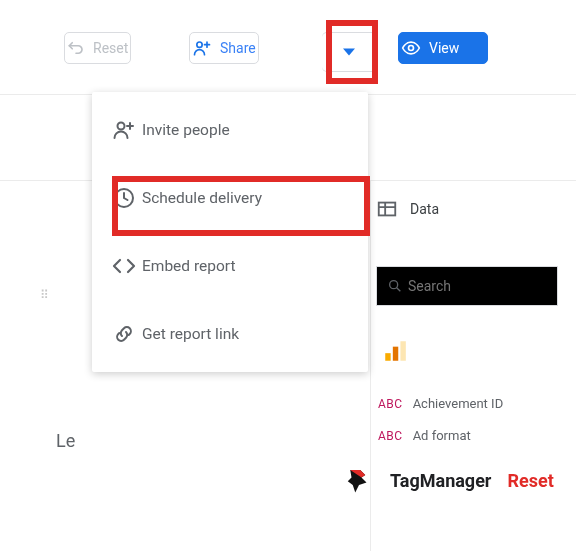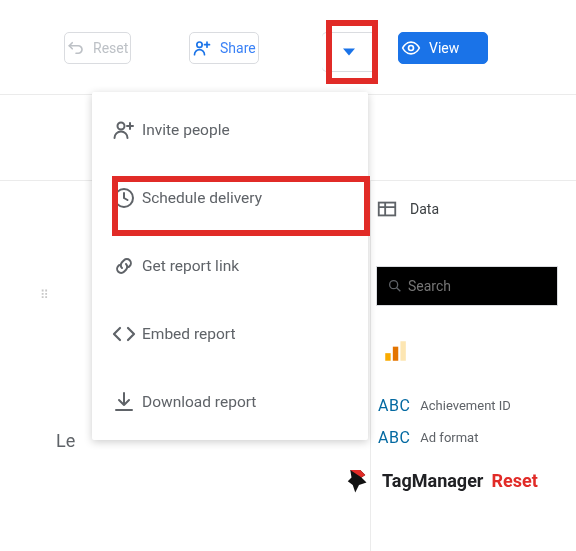--- a/index.html
+++ b/index.html
@@ -20,23 +20,23 @@
   .menu-item{display:flex;align-items:center;height:68px;padding:0 20px;gap:6px;cursor:pointer;color:#5f6368;font-size:15.5px}
   .menu-item .ic{width:24px;height:24px;flex:0 0 24px;display:flex;align-items:center;justify-content:center}
   
   .data-hdr{position:absolute;top:198px;left:376px;display:flex;align-items:center;gap:12px;color:#3c4043;font-size:14px}
   .search{position:absolute;top:266px;left:376px;width:182px;height:40px;border:1px solid #dadce0;display:flex;align-items:center;padding:0 10px;color:#5f6368;gap:3px;background:#000000}
   .search input{border:none;outline:none;font:inherit;color:#5f6368;flex:1;background:transparent}
   .ga-logo{position:absolute;top:338px;left:382px}
   .row{position:absolute;display:flex;align-items:center;gap:10px;color:#5f6368;font-size:13px}
   .r1{top:396px;left:378px}
   .r2{top:428px;left:378px}
-  .abc{color:#0369a1;font-size:16px;letter-spacing:.5px}
+  .abc{color:#be185d;font-size:12px;letter-spacing:.5px}
   .le{position:absolute;top:430px;left:56px;font-size:18px;color:#5f6368}
-  .logo{position:absolute;top:465px;left:344px;display:flex;align-items:center;gap:8px;font-weight:700;font-size:18px}
+  .logo{position:absolute;top:465px;left:344px;display:flex;align-items:center;gap:16px;font-weight:700;font-size:18px}
   .logo .italia{color:#e12b27}
   .toprule{position:absolute;top:94px;left:0;width:576px;height:1px;background:#ebebeb}
   .midrule{position:absolute;top:180px;left:0;width:576px;height:1px;background:#ebebeb}
   .sepv{position:absolute;bottom:0;left:370px;width:1px;top:180px;background:#ebebeb}
   .snow{position:absolute;top:288px;left:40px;color:#c7c7c7;font-size:12px;letter-spacing:2px}
   
   svg{display:block}
 </style>
 </head>
 <body>
@@ -143,42 +143,34 @@
       <span class="ic">
         <svg width="24" height="24" viewBox="0 0 24 24" fill="none" stroke="#5f6368" stroke-width="2" stroke-linecap="round">
             <circle cx="12" cy="12" r="9"></circle>
             <path d="M12 7v5l3.5 2"></path>
           </svg>
       </span>
       <span>Schedule delivery</span>
     </div>
     <div class="menu-item">
       <span class="ic">
-        <svg width="24" height="24" viewBox="0 0 24 24" fill="none" stroke="#5f6368" stroke-width="2" stroke-linecap="round">
-            <path d="M10 14a4 4 0 0 1 0-5.7l2-2a4 4 0 0 1 5.7 5.7l-1 1"></path>
-            <path d="M14 10a4 4 0 0 1 0 5.7l-2 2a4 4 0 0 1-5.7-5.7l1-1"></path>
-          </svg>
-      </span>
-      <span>Get report link</span>
-    </div>
-    <div class="menu-item">
-      <span class="ic">
         <svg width="24" height="24" viewBox="0 0 24 24" fill="none" stroke="#5f6368" stroke-width="2.2" stroke-linecap="round" stroke-linejoin="round">
             <path d="M8 6 2 12l6 6M16 6l6 6-6 6"></path>
           </svg>
       </span>
       <span>Embed report</span>
     </div>
     <div class="menu-item">
       <span class="ic">
-        <svg width="24" height="24" viewBox="0 0 24 24" fill="none" stroke="#5f6368" stroke-width="2" stroke-linecap="round" stroke-linejoin="round">
-            <path d="M12 3v12M7 10l5 5 5-5M4 20h16"></path>
+        <svg width="24" height="24" viewBox="0 0 24 24" fill="none" stroke="#5f6368" stroke-width="2" stroke-linecap="round">
+            <path d="M10 14a4 4 0 0 1 0-5.7l2-2a4 4 0 0 1 5.7 5.7l-1 1"></path>
+            <path d="M14 10a4 4 0 0 1 0 5.7l-2 2a4 4 0 0 1-5.7-5.7l1-1"></path>
           </svg>
       </span>
-      <span>Download report</span>
+      <span>Get report link</span>
     </div>
   </div>
 
   <div class="hl hl-schedule"></div>
 
   <div class="logo">
     <span>
       <svg width="30" height="30" viewBox="0 0 24 24">
           <path d="M5 4h8l4 4-3 2 4 4-6 2-3 6-2-6-4-3 3-3z" fill="#111"></path>
           <path d="M5 4l8 0 4 4-3 2z" fill="#e12b27"></path>

